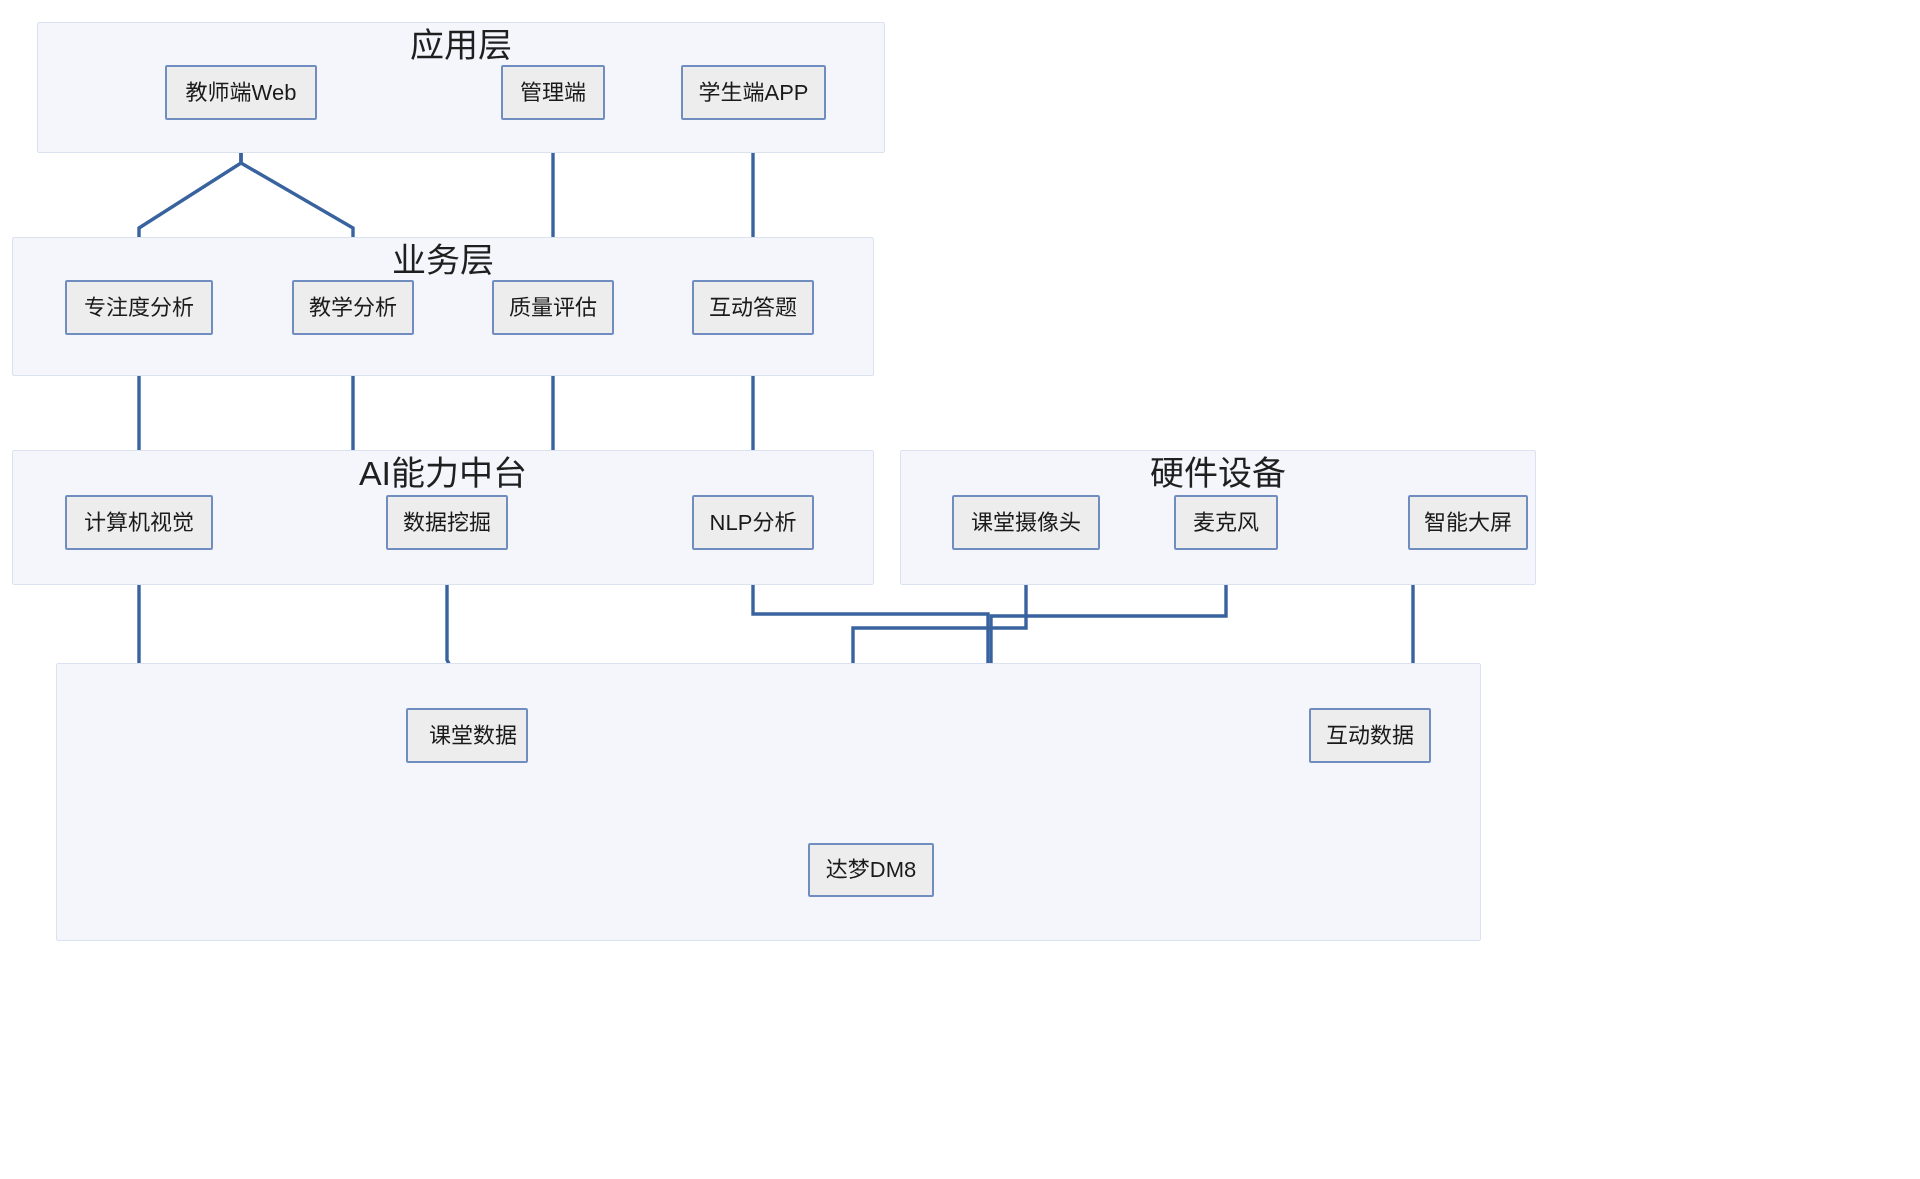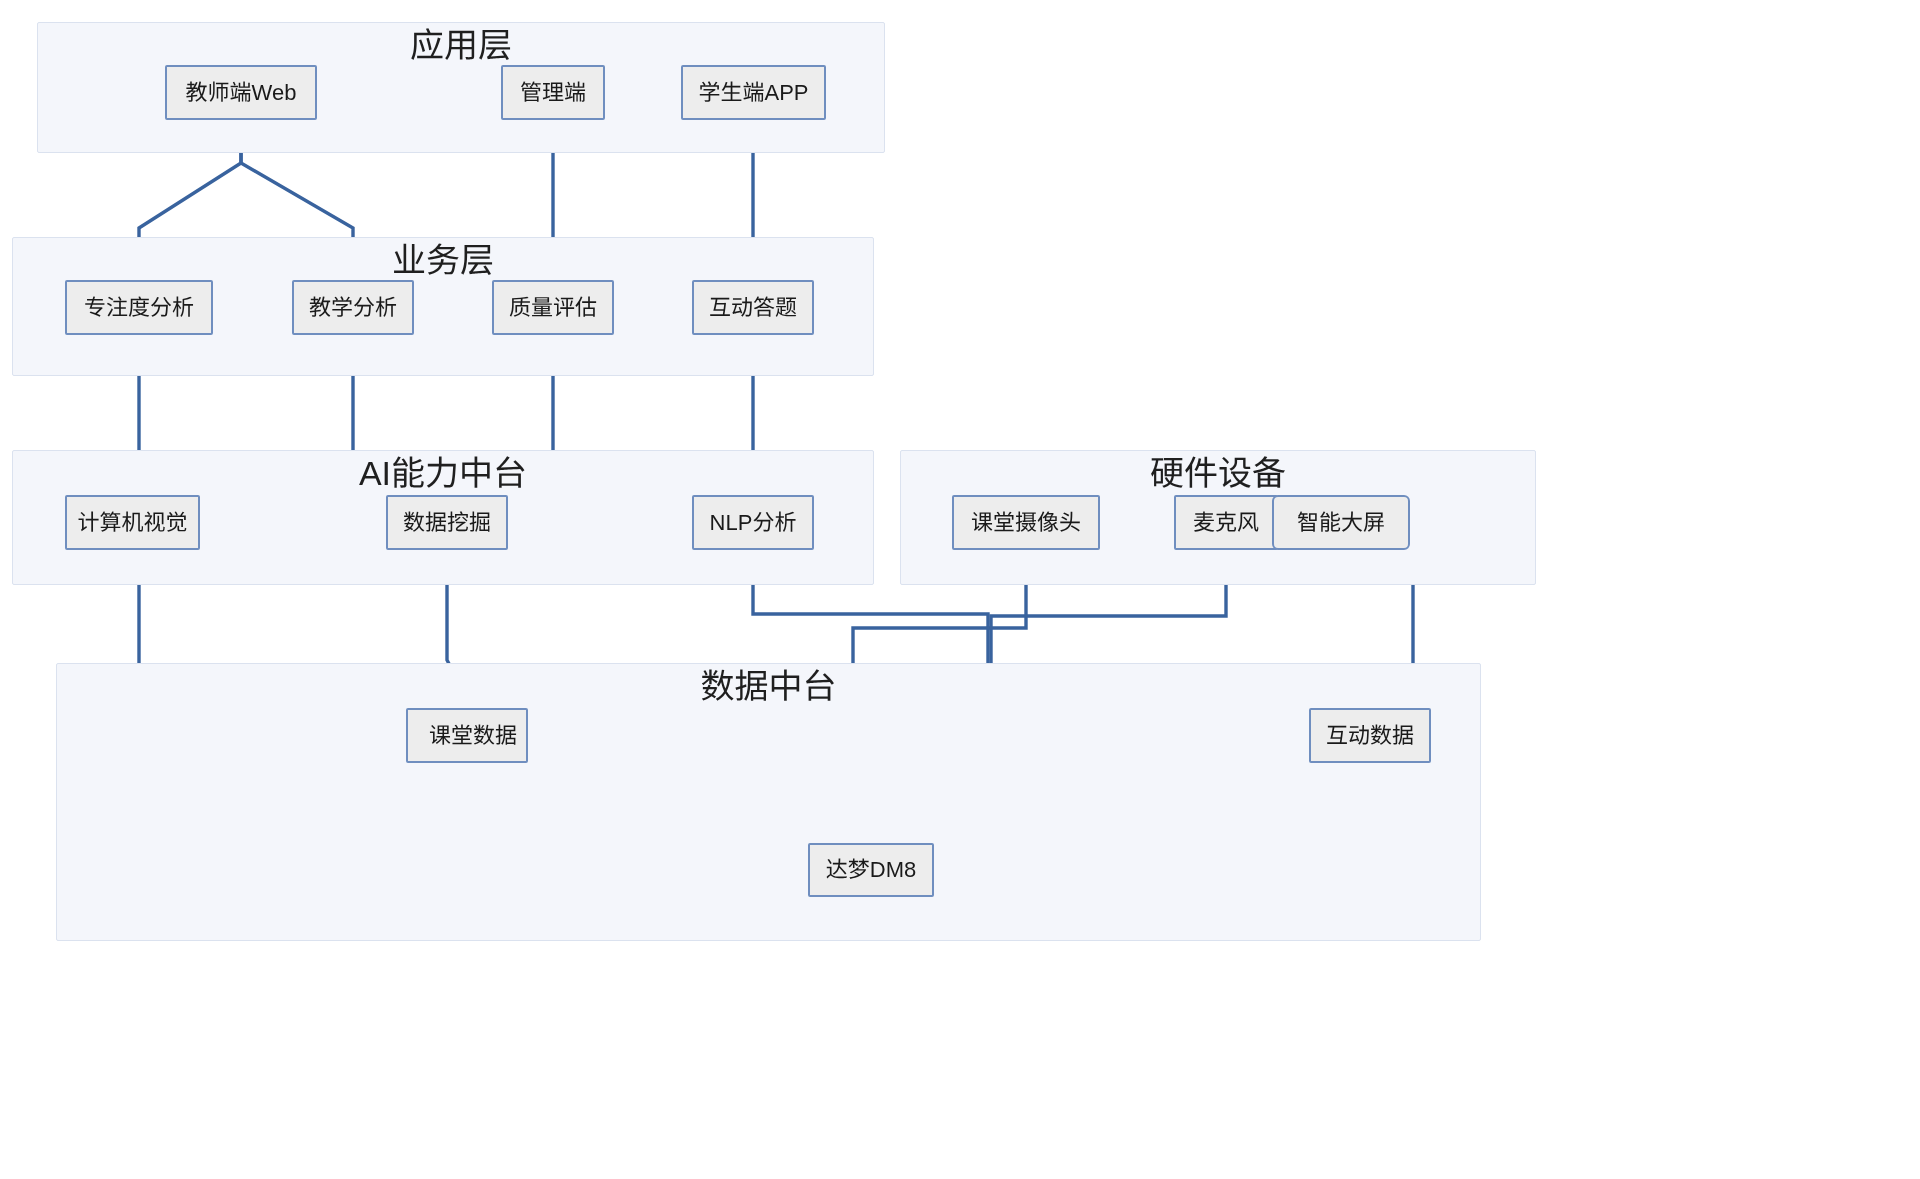--- a/index.html
+++ b/index.html
@@ -110,36 +110,35 @@
   <div class="cluster" style="left:12px; top:237px; width:862px; height:139px;"></div>
   <div class="cluster-title" style="left:12px; top:243px; width:862px;">业务层</div>
 
   <div class="cluster" style="left:12px; top:450px; width:862px; height:135px;"></div>
   <div class="cluster-title" style="left:12px; top:456px; width:862px;">AI能力中台</div>
 
   <div class="cluster" style="left:900px; top:450px; width:636px; height:135px;"></div>
   <div class="cluster-title" style="left:900px; top:456px; width:636px;">硬件设备</div>
 
   <div class="cluster" style="left:56px; top:663px; width:1425px; height:278px;"></div>
-  <div class="cluster-title" style="left:56px; top:669px; width:1425px;">数据中台</div>
 
   <div class="node" style="left:165px; top:65px; width:152px; height:55px;">教师端Web</div>
   <div class="node" style="left:501px; top:65px; width:104px; height:55px;">管理端</div>
   <div class="node" style="left:681px; top:65px; width:145px; height:55px;">学生端APP</div>
 
   <div class="node" style="left:65px; top:280px; width:148px; height:55px;">专注度分析</div>
   <div class="node" style="left:292px; top:280px; width:122px; height:55px;">教学分析</div>
   <div class="node" style="left:492px; top:280px; width:122px; height:55px;">质量评估</div>
   <div class="node" style="left:692px; top:280px; width:122px; height:55px;">互动答题</div>
 
-  <div class="node" style="left:65px; top:495px; width:135px; height:55px;text-align:center;">计算机视觉</div>
+  <div class="node" style="left:65px; top:495px; width:148px; height:55px;text-align:center;">计算机视觉</div>
   <div class="node" style="left:386px; top:495px; width:122px; height:55px;">数据挖掘</div>
   <div class="node" style="left:692px; top:495px; width:122px; height:55px;">NLP分析</div>
 
   <div class="node" style="left:952px; top:495px; width:148px; height:55px;">课堂摄像头</div>
   <div class="node" style="left:1174px; top:495px; width:104px; height:55px;">麦克风</div>
-  <div class="node" style="left:1272px; top:495px; width:138px; height:55px;border-radius:6px;">智能大屏</div>
+  <div class="node" style="left:1408px; top:495px; width:120px; height:55px;">智能大屏</div>
 
   <div class="node" style="left:406px; top:708px; width:122px; height:55px;padding-left:12px;">课堂数据</div>
   <div class="node" style="left:1309px; top:708px; width:122px; height:55px;">互动数据</div>
   <div class="node" style="left:808px; top:843px; width:126px; height:54px;">达梦DM8</div>
 
 </div>
 
 </body></html>

